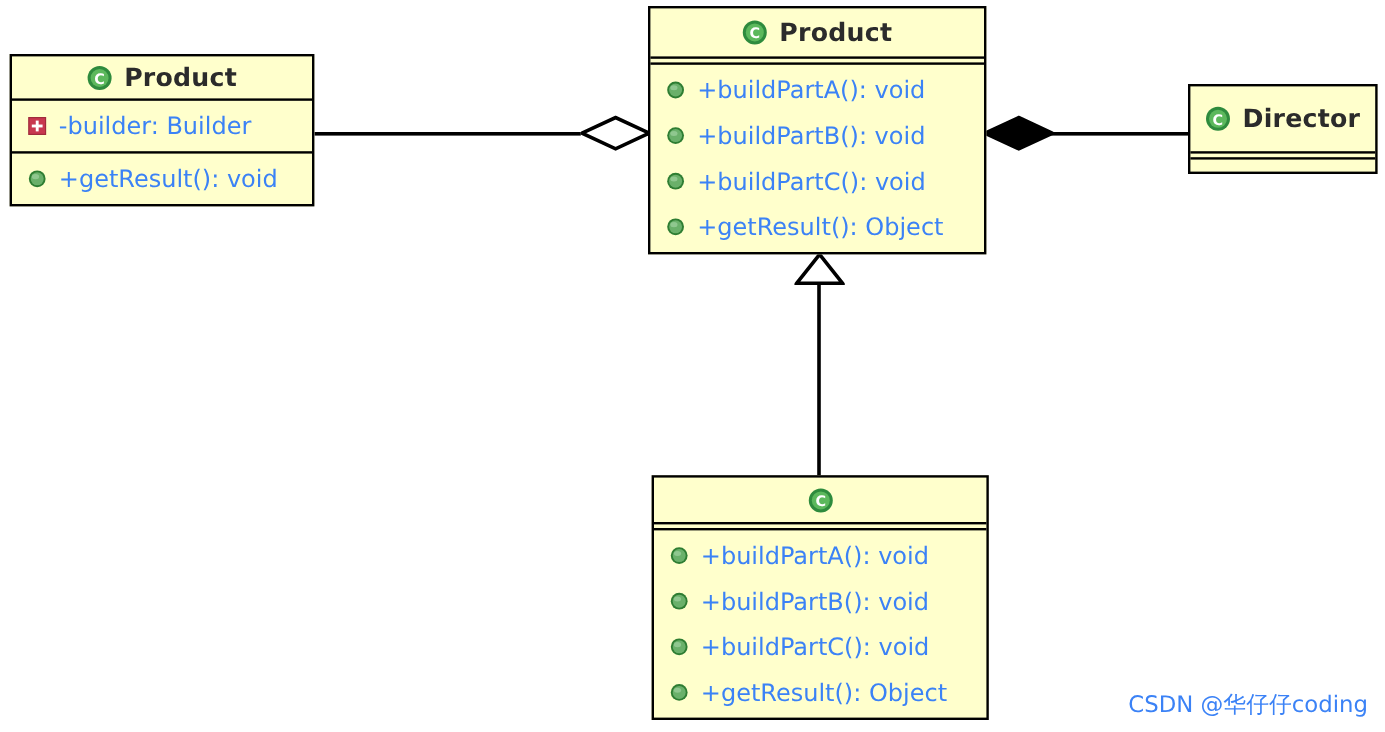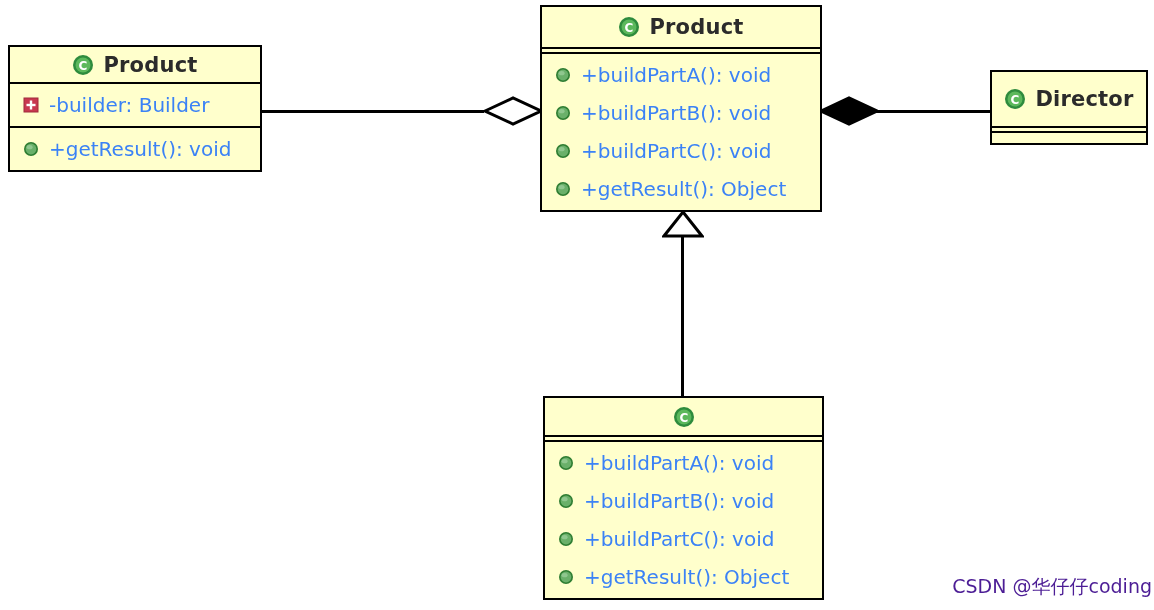--- a/index.html
+++ b/index.html
@@ -91,24 +91,24 @@
   .edge-v { width: 3px; }
 
   .marker {
     position: absolute;
     line-height: 0;
   }
 
   
   .watermark {
     position: absolute;
-    right: 2px;
+    right: 14px;
     bottom: 10px;
     font-size: 19px;
-    color: #4c1d95;
+    color: #3b82f6;
     font-family: "DejaVu Sans", sans-serif;
     white-space: nowrap;
   }
 </style>
 </head>
 <body>
 
 <div id="canvas">
 
   <div class="edge edge-h" style="left:262px; top:110px; width:222px;"></div>

